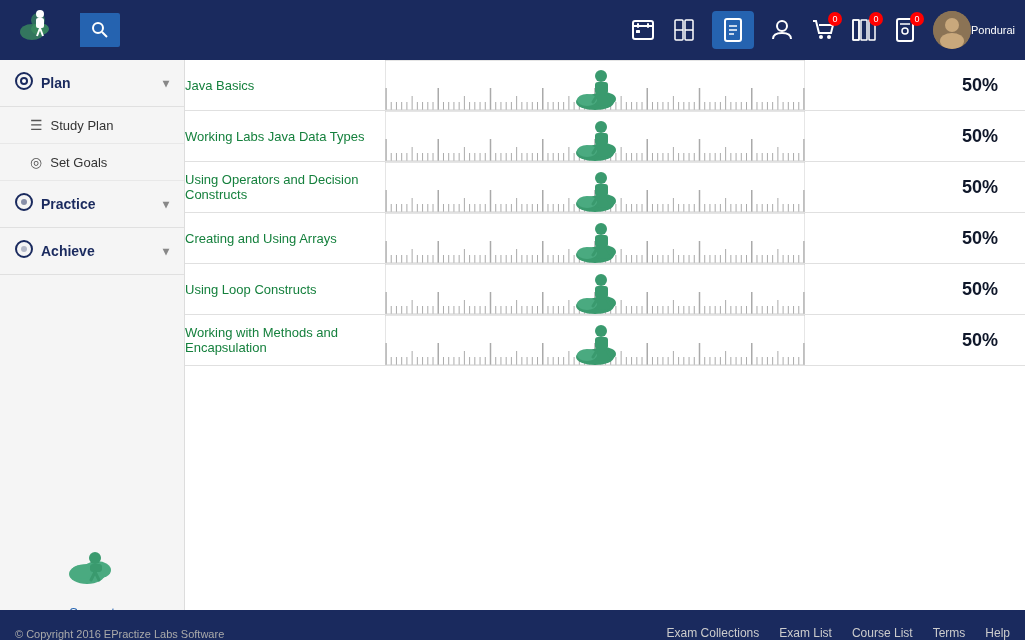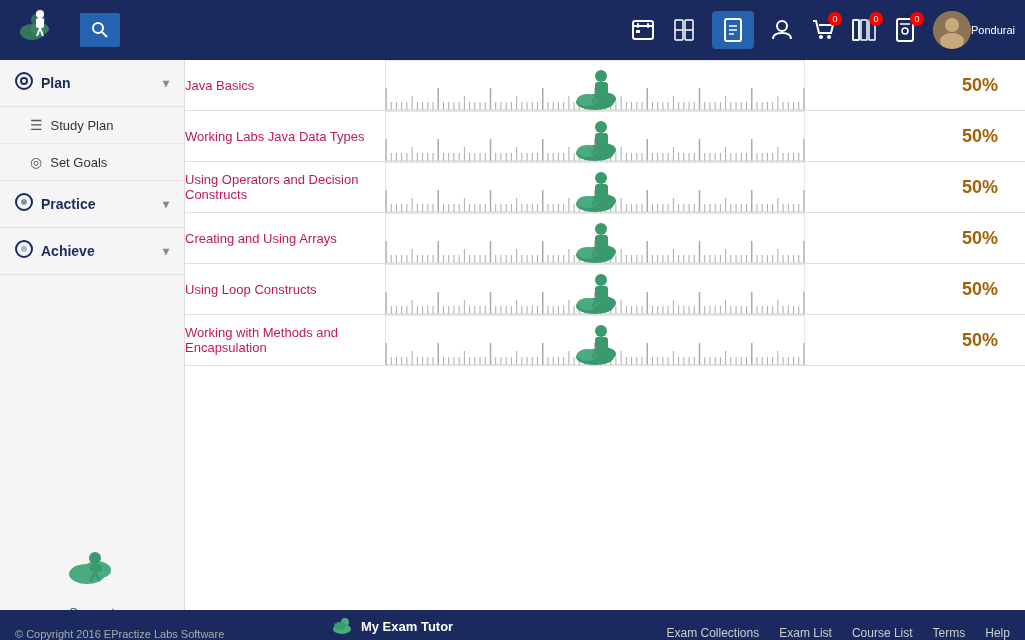--- a/index.html
+++ b/index.html
@@ -191,38 +191,38 @@
       border-bottom: 1px solid #e0e0e0;
       padding: 0;
     }
 
     .topic-cell {
       width: 200px;
       padding: 15px;
       vertical-align: middle;
     }
     .topic-link {
-      color: #be185d;
+      color: #15803d;
       text-decoration: none;
       font-size: 13px;
       cursor: pointer;
     }
 
     .progress-cell {
       padding: 10px 15px;
       vertical-align: middle;
     }
 
     .score-cell {
       width: 90px;
       text-align: center;
       vertical-align: middle;
       font-size: 18px;
       font-weight: bold;
-      color: #a16207;
+      color: #0f172a;
     }
 
     
     .footer {
       background: #1a2a5e;
       color: white;
       height: 30px;
       display: flex;
       align-items: flex-end;
       font-size: 11px;
@@ -1025,30 +1025,20 @@
             </td>
             <td class="score-cell">50%</td>
           </tr>
         </tbody>
     </table>
   </main>
 </div>
 
 <footer class="footer">
   <span class="footer-left">© Copyright 2016 EPractize Labs Software</span>
-  <div class="footer-center">
-    <span class="footer-logo">
-      <svg width="22" height="22" viewBox="0 0 22 22">
-        <ellipse cx="11" cy="16" rx="9" ry="5" fill="#4aaa80"></ellipse>
-        <circle cx="14" cy="9" r="4" fill="#4aaa80"></circle>
-        <ellipse cx="9" cy="13" rx="6" ry="4" fill="#3a9a6e"></ellipse>
-      </svg>
-    </span>
-    <span class="footer-brand">My Exam Tutor</span>
-  </div>
   <div class="footer-links" id="footer-links">
       <a class="footer-link">Exam Collections</a>
       <a class="footer-link">Exam List</a>
       <a class="footer-link">Course List</a>
       <a class="footer-link">Terms</a>
       <a class="footer-link">Help</a>
     </div>
 </footer>
 
 </body></html>

